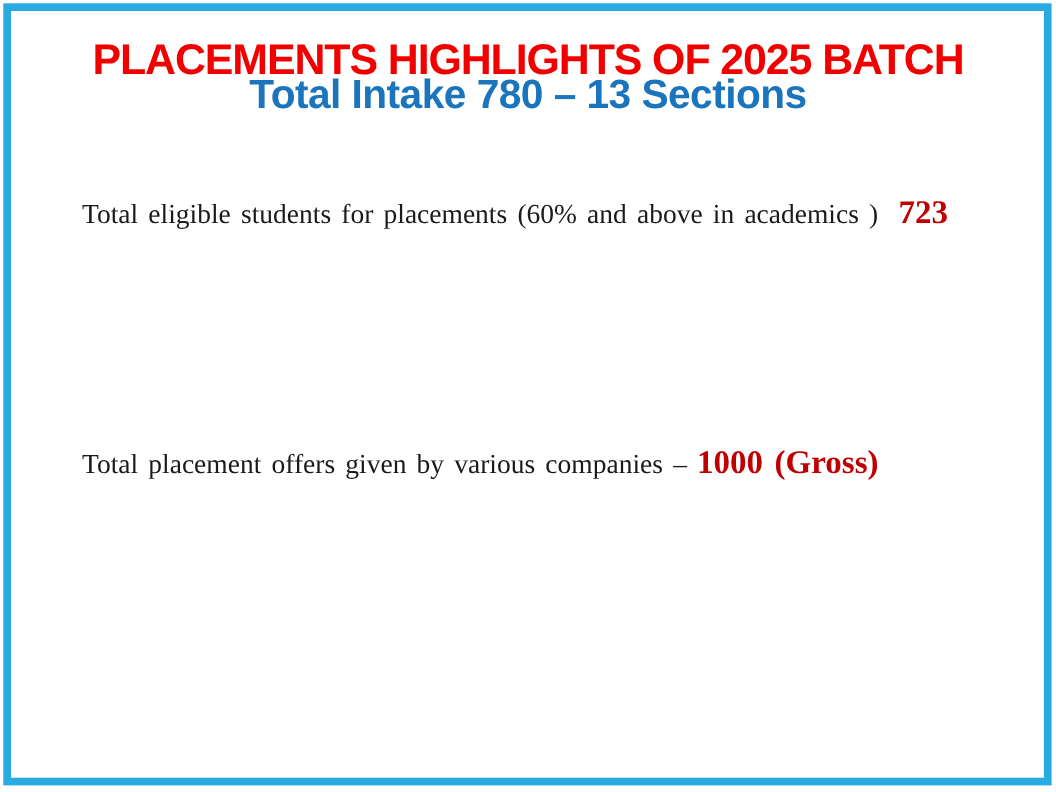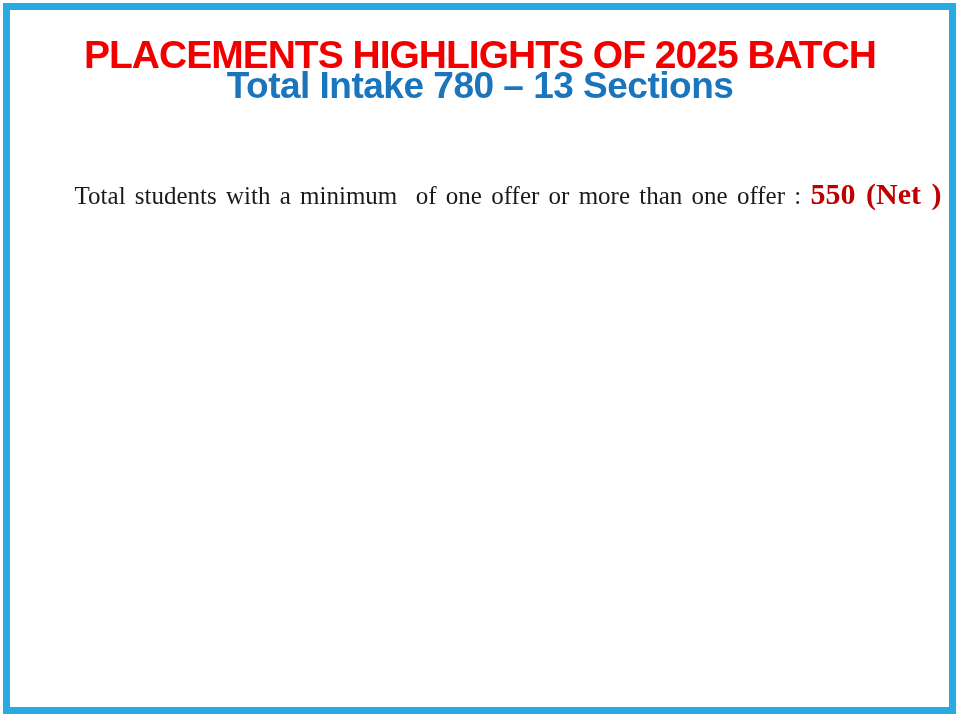--- a/index.html
+++ b/index.html
@@ -68,26 +68,29 @@
   }
 </style>
 </head>
 <body>
 
 <div class="slide">
   <div class="border-frame"></div>
   <div class="title">PLACEMENTS HIGHLIGHTS OF 2025 BATCH</div>
   <div class="subtitle">Total Intake 780 – 13 Sections</div>
   <div class="body-list" id="lines">
+  <div class="line">
+    <span class="t">Total eligible students for placements (60% and above in academics )  </span><span class="v">723</span>
+  </div>
+
+  <div class="line">
+    <span class="t">Total placement offers given by various companies – </span><span class="v">1000 (Gross)</span>
+  </div>
 
 
-
-  <div class="line">
-    <span class="t">Total students with a minimum  of one offer or more than one offer : </span><span class="v">550 (Net )</span>
-  </div>
 
 
   <div class="line">
     
   </div>
 
 </div>
 </div>
 
 </body></html>

